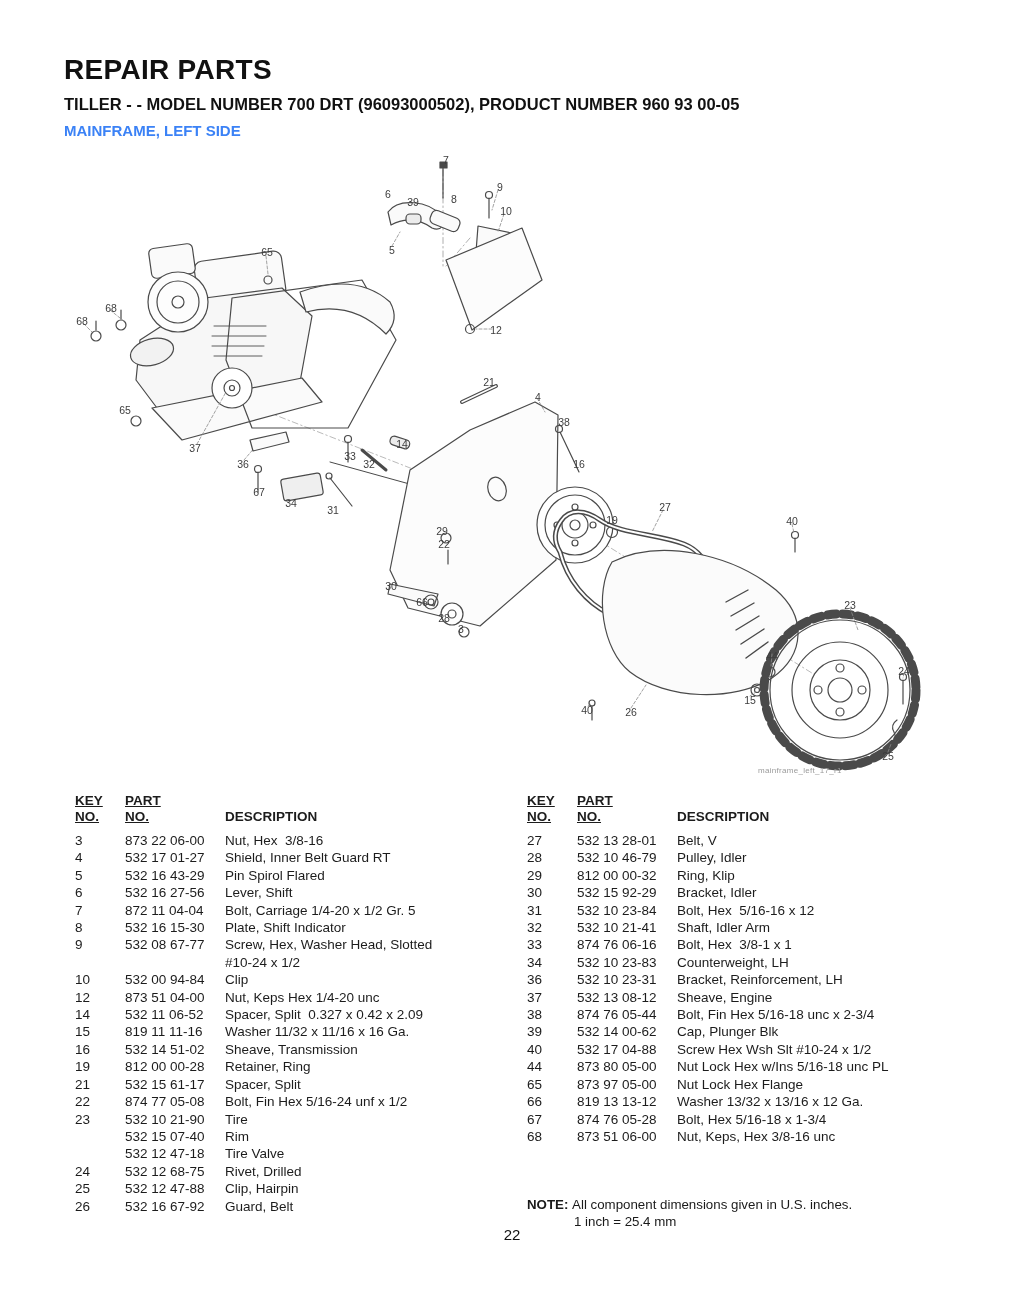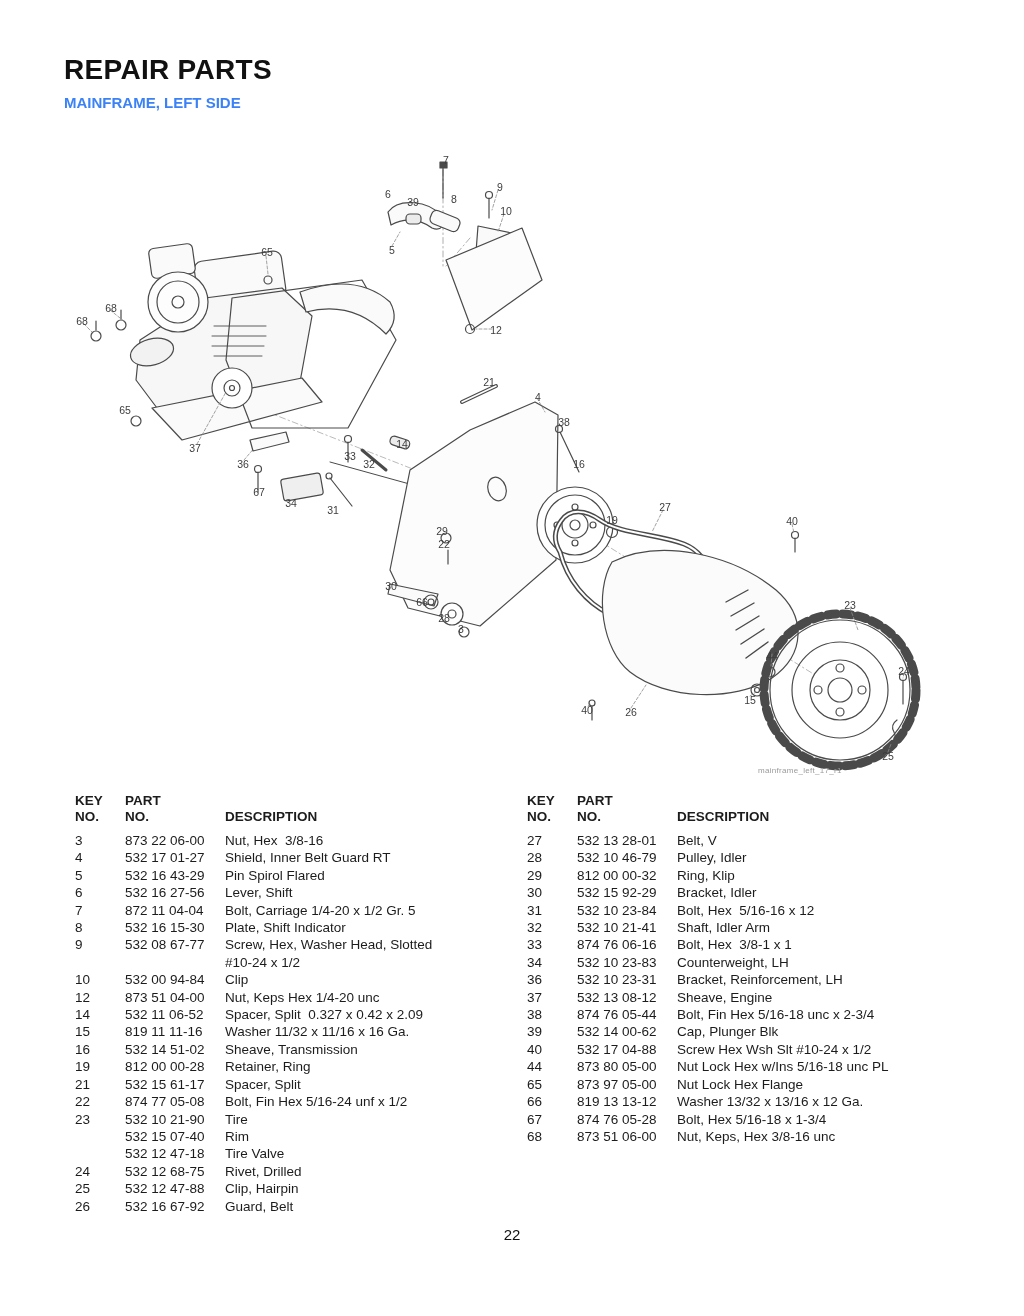--- a/index.html
+++ b/index.html
@@ -24,37 +24,38 @@
   }
   .diagram-caption {
     position:absolute; left:758px; top:626px; font-size:8px; color:#9a9a9a;
     letter-spacing:0.3px;
   }
 
   .parts-col { position:absolute; top:793px; width:448px; font-size:13.5px; line-height:17.4px; color:#1c1c1c; }
   #col-left  { left:75px; }
   #col-right { left:527px; }
   .thead { display:grid; grid-template-columns:50px 100px 1fr; font-weight:bold; align-items:end; margin-bottom:7px; }
-  .thead .two-line { line-height:16px; }
+  .thead .two-line { line-height:16px;text-decoration:underline; }
   .tbody .prow { display:grid; grid-template-columns:50px 100px 1fr; }
   .prow span { white-space:pre-wrap; }
 
   .note { position:absolute; left:527px; top:1196px; width:440px; font-size:13.3px; line-height:17px; }
   .note .note-label { font-weight:bold; }
   .note .l2 { padding-left:47px; }
 
   .pagenum { position:absolute; left:0; right:0; top:1226px; text-align:center; font-size:15px; color:#111; }
 </style>
 </head>
 <body>
 
 <div class="page">
 
   <header>
     <h1>REPAIR PARTS</h1>
+    <h2>TILLER - - MODEL NUMBER 700 DRT (96093000502), PRODUCT NUMBER 960 93 00-05</h2>
     <h3>MAINFRAME, LEFT SIDE</h3>
   </header>
 
   <div class="diagram">
     <svg viewBox="0 0 1024 655" aria-hidden="true">
       <g stroke="#4a4a4a" stroke-width="1.2" fill="none" stroke-linejoin="round" stroke-linecap="round">
 
         <path d="M443 30 V126" stroke="#9a9a9a" stroke-dasharray="6 3 1.5 3" stroke-width="0.8"></path>
         <path d="M470 98 L446 126" stroke="#9a9a9a" stroke-dasharray="6 3 1.5 3" stroke-width="0.8"></path>
         <path d="M242 262 L558 386" stroke="#a8a8a8" stroke-dasharray="6 3 1.5 3" stroke-width="0.8"></path>
@@ -451,16 +452,20 @@
           <span>Bolt, Hex 5/16-18 x 1-3/4</span>
         </div>
         <div class="prow">
           <span>68</span>
           <span>873 51 06-00</span>
           <span>Nut, Keps, Hex 3/8-16 unc</span>
         </div>
       </div>
   </div>
 
+  <div class="note">
+    <div><span class="note-label">NOTE:</span>&nbsp;<span>All component dimensions given in U.S. inches.</span></div>
+    <div class="l2">1 inch = 25.4 mm</div>
+  </div>
 
   <div class="pagenum">22</div>
 
 </div>
 
 </body></html>

